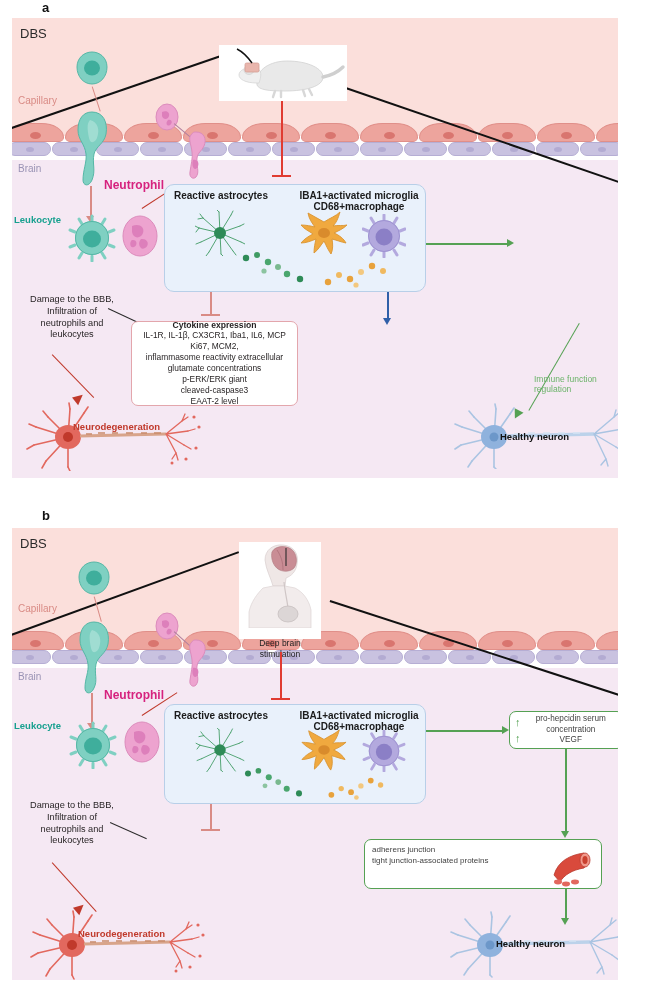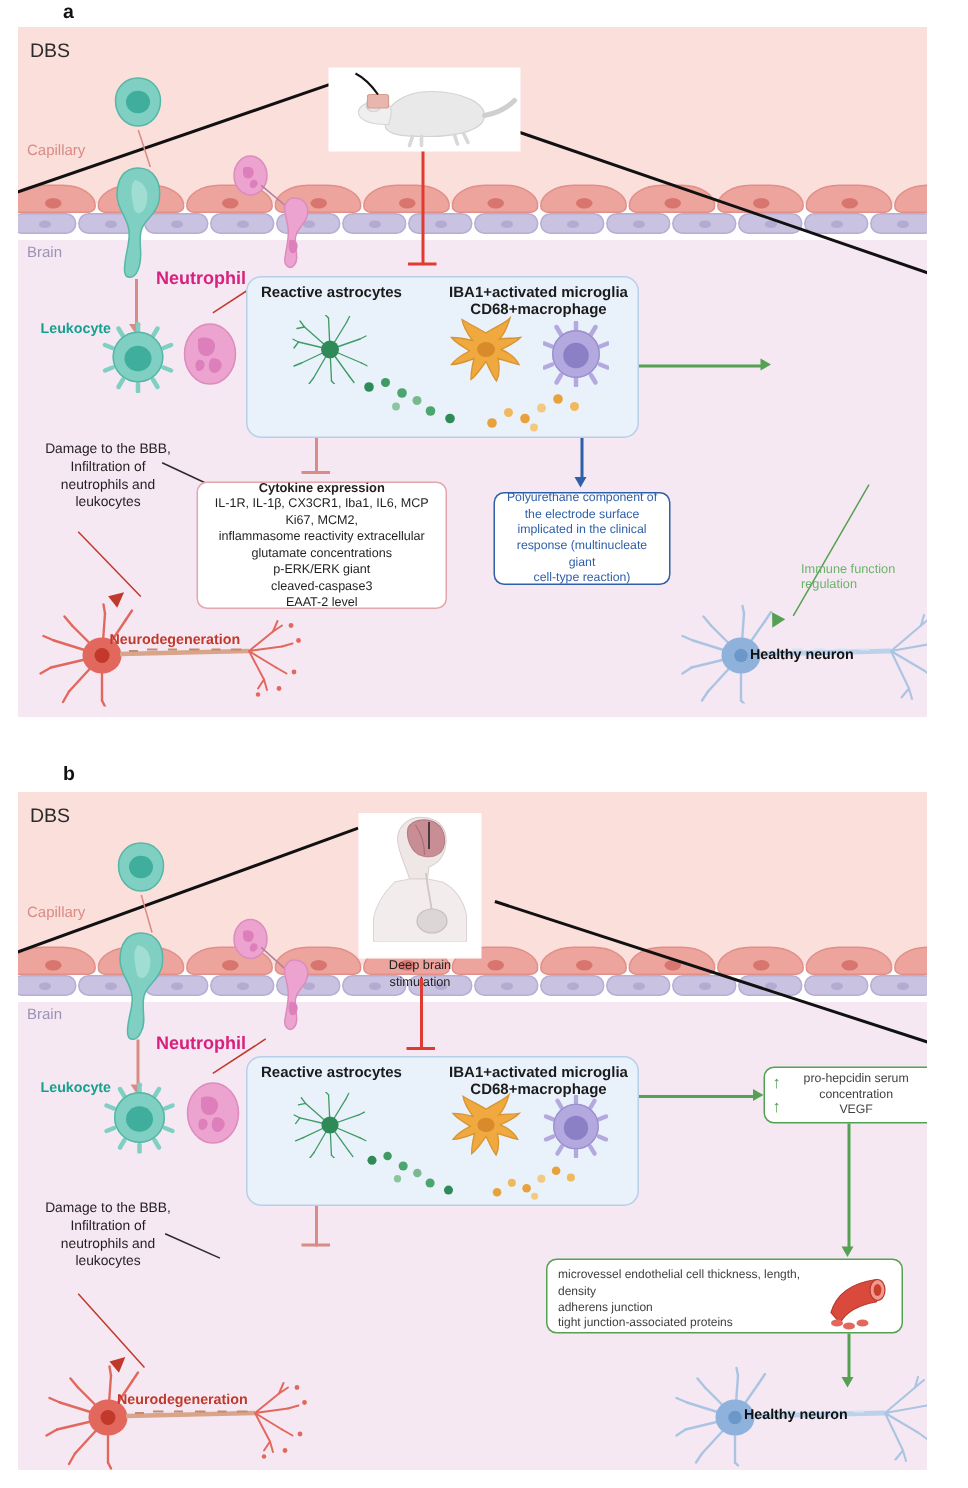--- a/index.html
+++ b/index.html
@@ -54,21 +54,21 @@
   .inhib-cap{position:absolute;height:1.8px;}
   .arrow-head{position:absolute;width:0;height:0;}
   .ah-down{border-left:4.5px solid transparent;border-right:4.5px solid transparent;}
   .ah-right{border-top:4.5px solid transparent;border-bottom:4.5px solid transparent;}
   .diag{position:absolute;height:1.4px;transform-origin:left center;}
 
   .green-text{position:absolute;font-size:8.5px;color:#6cb36a;}
 
   
   .ftext{position:absolute;font-size:9.5px;line-height:1.28;text-align:center;}
-  .t-leuko{color:#17a08f;font-weight:bold;font-size:9.5px;margin-left:13px;}
+  .t-leuko{color:#17a08f;font-weight:bold;font-size:9.5px;}
   .t-neutro{color:#d6227e;font-weight:bold;font-size:12px;}
   .t-bbb{color:#231f20;font-size:9.2px;}
   .t-neurodeg{color:#c0392b;font-weight:bold;font-size:9.5px;}
   .t-healthy{color:#111;font-weight:bold;font-size:9.5px;}
   .t-caption{color:#222;font-size:8.5px;}
 
   .cyto-head{font-weight:bold;font-size:8.6px;}
   .cyto-line{font-size:8.4px;line-height:1.32;}
   .box-line{font-size:8.2px;line-height:1.3;}
   .gbox-line{font-size:8px;line-height:1.35;text-align:left;width:100%;}
@@ -290,27 +290,20 @@
     <div class="cyto-line">inflammasome reactivity extracellular</div>
     <div class="cyto-line">glutamate concentrations</div>
     <div class="cyto-line">p-ERK/ERK giant</div>
     <div class="cyto-line">cleaved-caspase3</div>
     <div class="cyto-line">EAAT-2 level</div>
   </div>
 
   <div class="v-line" style="left:375px;top:274px;height:28px;background:#2f5fa8"></div>
   <div class="arrow-head ah-down" style="left:370.5px;top:300px;border-top:7px solid #2f5fa8"></div>
 
-  <div class="box box-blue" style="left:317px;top:310px;width:118px;height:62px;padding:4px 5px">
-    <div class="box-line">Polyurethane component of</div>
-    <div class="box-line">the electrode surface</div>
-    <div class="box-line">implicated  in the clinical</div>
-    <div class="box-line">response (multinucleate giant</div>
-    <div class="box-line">cell-type reaction)</div>
-  </div>
 
   <div class="h-line" style="left:414px;top:225px;width:83px;background:#55a153"></div>
   <div class="arrow-head ah-right" style="left:495px;top:221px;border-left:7px solid #55a153"></div>
 
 
   <div class="diag" style="left:517px;top:392px;width:101px;background:#55a153;transform:rotate(-60deg)"></div>
   <div class="arrow-head" style="left:500px;top:392px;border-left:5px solid transparent;border-right:5px solid transparent;border-top:9px solid #55a153;transform:rotate(28deg)"></div>
   <div class="green-text" style="left:522px;top:356px">Immune function regulation</div>
 
   <svg class="cell" style="left:14px;top:383px" width="200" height="70" viewBox="0 0 200 70">
@@ -570,21 +563,20 @@
       <div class="box-line">concentration</div>
       <div class="box-line">VEGF</div>
     </div>
   </div>
 
   <div class="v-line" style="left:553px;top:221px;height:85px;background:#55a153"></div>
   <div class="arrow-head ah-down" style="left:548.5px;top:303px;border-top:7px solid #55a153"></div>
 
   <div class="box box-green" style="left:352px;top:311px;width:238px;height:50px;align-items:flex-start;padding:5px 7px;flex-direction:row">
     <div style="flex:1">
-      <div class="gbox-line">microvessel endothelial cell thickness, length, density</div>
       <div class="gbox-line">adherens junction</div>
       <div class="gbox-line">tight junction-associated proteins</div>
     </div>
     <svg width="46" height="38" viewBox="0 0 46 38" style="margin-top:4px">
       <path d="M6 26 C10 12 22 6 36 4 C40 9 40 15 36 19 C24 21 16 26 12 33 Z" fill="#d94a3c" stroke="#b93a2e" stroke-width="0.8"></path>
       <ellipse cx="37" cy="11" rx="5" ry="7" fill="#f0998c" stroke="#b93a2e" stroke-width="0.8"></ellipse>
       <ellipse cx="37" cy="11" rx="2.6" ry="4" fill="#c9402f"></ellipse>
       <ellipse cx="10" cy="33" rx="4" ry="2.4" fill="#e2685e"></ellipse>
       <ellipse cx="18" cy="35" rx="4" ry="2.4" fill="#e2685e"></ellipse>
       <ellipse cx="27" cy="33" rx="4" ry="2.4" fill="#e2685e"></ellipse>

